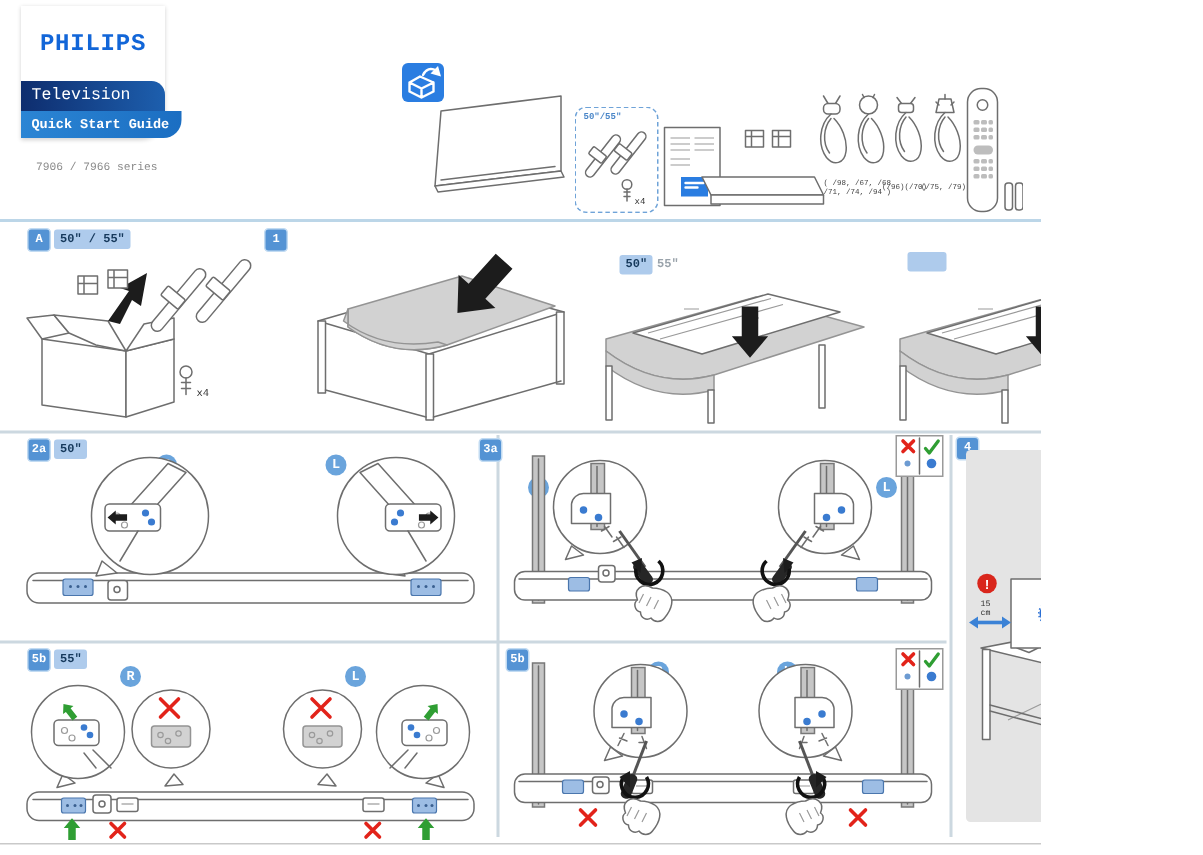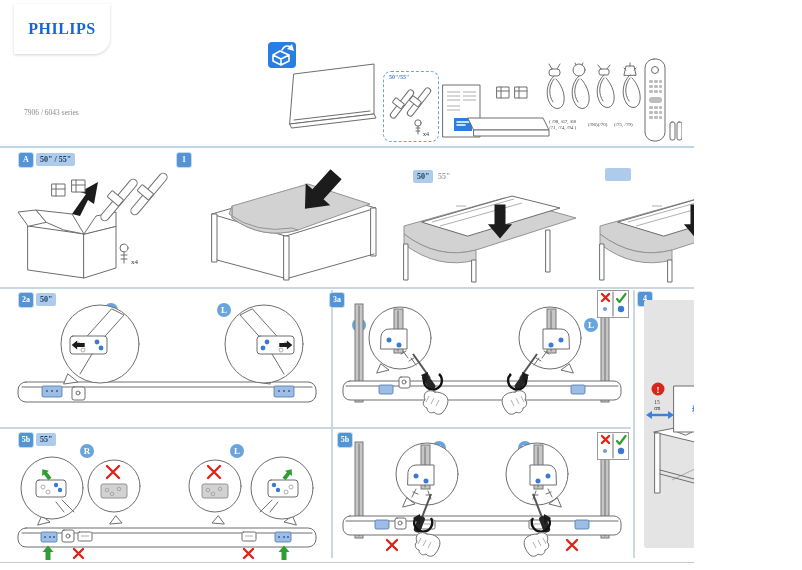--- a/index.html
+++ b/index.html
@@ -1,17 +1,17 @@
 <!DOCTYPE html>
 <html><head>
 <meta charset="utf-8">
 <style>
   html,body{margin:0;padding:0;background:#fff;}
   .page{position:relative;width:694px;height:570px;background:#ffffff;overflow:hidden;
-        font-family:Liberation Serif, serif;}
+        font-family:Liberation Mono, monospace;}
   .abs{position:absolute;}
   
   svg .o{fill:#fff;stroke:#6e6e6e;stroke-width:1;stroke-linejoin:round;stroke-linecap:round;}
   svg .l{fill:none;stroke:#6e6e6e;stroke-width:1;stroke-linejoin:round;stroke-linecap:round;}
   svg .lt{fill:none;stroke:#9a9a9a;stroke-width:.8;}
   svg .g{fill:#d2d2d2;stroke:#949494;stroke-width:1;stroke-linejoin:round;}
   svg .k{fill:#1c1c1c;stroke:none;}
   svg .bd{fill:#3a7bd0;stroke:none;}
   svg .bc{fill:#9dbde4;stroke:#4a76ad;stroke-width:.8;}
   svg .scol{fill:#c6c6c6;stroke:#787878;stroke-width:1;}
@@ -49,22 +49,24 @@
   .dashedbox{position:absolute;border:1.5px dashed #6fa3d8;border-radius:8px;}
   .dash-label{position:absolute;left:5px;top:2px;font-size:6px;color:#4a86c8;font-weight:bold;}
 </style>
 </head>
 <body>
 
 <div class="page">
 
   <div class="brandcard">
     <div class="brand-logo">PHILIPS</div>
-  </div>
-  <div class="series">7906 / 6043 series</div>
+    <div class="brand-tv">Television</div>
+    <div class="brand-qsg">Quick Start Guide</div>
+  </div>
+  <div class="series">7906 / 7966 series</div>
 
   <svg class="abs" style="left:268px;top:42px" width="28" height="26">
     <rect x="0" y="0" width="28" height="26" rx="4" fill="#2a7de1"></rect>
     <path class="wln" d="M5,13 L12,9 L21,13 L13,17 Z M5,13 L5,19 L13,23 L21,19 L21,13 M13,17 L13,23"></path>
     <path class="wln" d="M14,8 Q17,2 23,5"></path>
     <polygon points="24,2 26,9 19,7" fill="#fff"></polygon>
   </svg>
 
   <svg class="abs" style="left:286px;top:58px" width="96" height="82">
     <polygon class="o" points="4,66 88,56 88,6 8,16"></polygon>
@@ -289,21 +291,21 @@
     <circle class="lt" cx="274" cy="40" r="2"></circle>
       <circle class="lt" cx="269" cy="46" r="2"></circle>
     <circle class="bd" cx="255" cy="38" r="2.4"></circle>
       <circle class="bd" cx="251" cy="44" r="2.4"></circle>
     <path class="l" d="M260,50 L272,70"></path>
     <polygon class="k" transform="translate(274,41) rotate(-90) scale(.42)" points="-5,-16 5,-16 5,2 11,2 0,15 -11,2 -5,2"></polygon>
   </svg>
 
   <div class="divider-v" style="left:331px;top:290px;height:268px"></div>
 
-  <div class="sq-badge" style="left:329px;top:292px">3a</div>
+  <div class="sq-badge" style="left:319px;top:292px">3a</div>
   <div class="rl" style="left:352px;top:318px">R</div>
   <div class="rl" style="left:584px;top:318px">L</div>
 
   <svg class="abs" style="left:337px;top:296px" width="292" height="128">
     <rect class="scol" x="18" y="8" width="8" height="98"></rect>
       <path class="l" d="M22,10 v94"></path>
     <rect class="scol" x="264" y="8" width="8" height="98"></rect>
       <path class="l" d="M268,10 v94"></path>
     <rect class="o" x="6" y="85" width="278" height="19" rx="7"></rect>
     <path class="l" d="M9,90 L281,90"></path>

